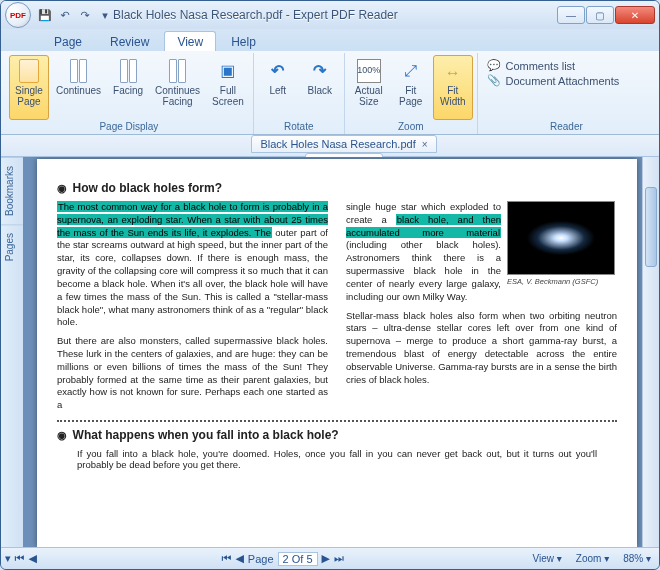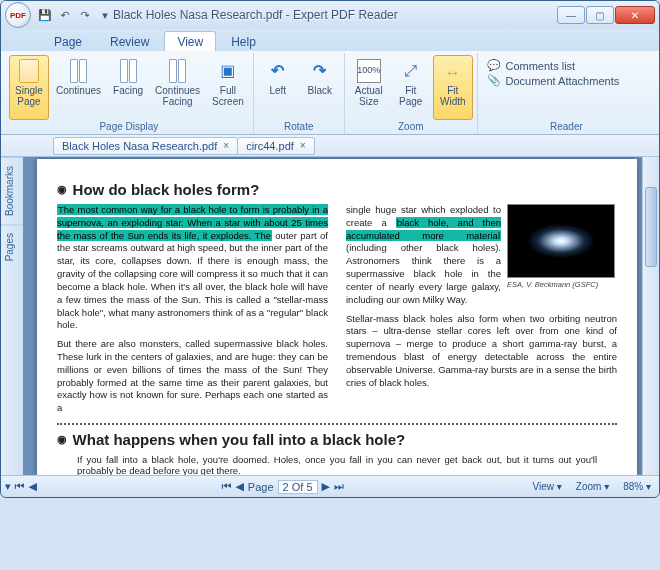--- a/index.html
+++ b/index.html
@@ -1,17 +1,17 @@
 <!DOCTYPE html>
 <html><head>
 <meta charset="utf-8">
 <style>
 * { margin: 0; padding: 0; box-sizing: border-box; font-family: "Segoe UI", Tahoma, sans-serif; }
 body { background: #d4e4f5; width: 660px; height: 570px; overflow: hidden; }
-.window { width: 660px; height: 498px; border: 1px solid #365f91; border-radius: 6px; background: linear-gradient(#dbe9f7,#b8d4ef); display: flex; flex-direction: column; overflow: hidden; }
+.window { width: 660px; height: 570px; border: 1px solid #365f91; border-radius: 6px; background: linear-gradient(#dbe9f7,#b8d4ef); display: flex; flex-direction: column; overflow: hidden; }
 
 .titlebar { height: 28px; display: flex; align-items: center; padding: 0 4px; background: linear-gradient(#e8f1fb,#cfe0f3); }
 .app-orb { width: 26px; height: 26px; border-radius: 50%; background: radial-gradient(circle at 30% 30%, #fff,#e8eef6 60%,#b9cde4); border:1px solid #7a9ac0; display:flex;align-items:center;justify-content:center;font-size:8px;color:#c00;font-weight:bold;}
 .qat { display:flex; gap:4px; margin-left:6px; }
 .qat span { width:16px;height:16px; display:inline-flex;align-items:center;justify-content:center;font-size:11px;color:#3a5a85; }
 .title { flex:1; text-align:left; font-size:12px; color:#3b5579; text-shadow:0 1px #fff; }
 .win-controls { display:flex; gap:1px; }
 .win-btn { width:28px; height:18px; border:1px solid #7fa2c8; background:linear-gradient(#f3f8fe,#dbe8f6); border-radius:3px; font-size:10px; display:flex;align-items:center;justify-content:center;color:#4a6a95;}
 .win-btn.close { background:linear-gradient(#f38b7e,#d8442e); color:#fff; border-color:#a8382b; width:40px;}
 
@@ -26,30 +26,30 @@
 .rb { display:flex; flex-direction:column; align-items:center; justify-content:flex-start; padding:3px 4px 0; border:1px solid transparent; border-radius:3px; min-width:40px; cursor:pointer; font-size:10px; color:#3b5070; text-align:center; line-height:1.1;}
 .rb.active { background:linear-gradient(#fdeeab,#fcd76a); border-color:#d6a33f; }
 .rb .ico { width:24px; height:24px; margin-bottom:2px; display:flex;align-items:center;justify-content:center; font-size:16px; }
 .panel-col { display:flex; flex-direction:column; gap:2px; padding:4px 6px; font-size:11px; color:#3b5070; }
 .panel-col div { display:flex; align-items:center; gap:4px; cursor:pointer;}
 .ico-page{width:20px;height:24px;border:1px solid #e7a83b;background:linear-gradient(#fff2d5,#fde2a2);border-radius:2px;}
 .ico-pages{display:flex;gap:1px;}
 .ico-pages div{width:8px;height:24px;border:1px solid #88a3c3;background:#fff;border-radius:1px;}
 .ico-arrow{color:#2976c9;font-size:20px;font-weight:bold;}
 
-.doc-tabs { height:22px; background:linear-gradient(#eaf2fb,#dce9f8); display:flex; align-items:center; padding-left:52px; gap:0; border-bottom:1px solid #a8c3df;}
+.doc-tabs { height:22px; background:linear-gradient(#eaf2fb,#dce9f8); display:flex; align-items:center; padding-left:27px; gap:0; border-bottom:1px solid #a8c3df;flex-direction:column;}
 .doc-tab { padding:2px 8px; font-size:11px; color:#2a5490; border:1px solid #a8c3df; background:linear-gradient(#fdfdfe,#e8f0f9); border-radius:3px 3px 0 0; margin-right:-1px; display:flex; align-items:center; gap:6px; cursor:pointer;}
 .doc-tab .x { font-size:10px; color:#4a6a95; }
 
 .workspace { flex:1; display:flex; background:#4d7ab0; overflow:hidden; position:relative;}
 .side-tabs { width:22px; background:linear-gradient(90deg,#e1eefa,#cfe1f4); display:flex; flex-direction:column; }
 .side-tab { writing-mode:vertical-rl; transform:rotate(180deg); padding:8px 3px; font-size:10px; color:#3b6799; border-bottom:1px solid #b8cee5; cursor:pointer; text-align:center;}
 .doc-area { flex:1; background:#6b8fb8; position:relative; overflow:hidden; }
 .page { position:absolute; left:14px; top:2px; right:22px; bottom:0; background:#fff; box-shadow:0 0 6px rgba(0,0,0,.4); padding:18px 20px 10px; font-size:9.5px; color:#222; overflow:hidden;}
-.page h3 { font-size:15px; font-weight:bold; margin:4px 0 6px; display:flex; align-items:center; gap:6px;}
+.page h3 { font-size:12px; font-weight:bold; margin:4px 0 6px; display:flex; align-items:center; gap:6px;}
 .page h3::before { content:"◉"; font-size:11px; }
 .columns { column-count:2; column-gap:18px; text-align:justify; line-height:1.35; }
 mark { background:#14b8a6; padding:0 1px; }
 .fig { float:right; width:110px; margin:0 0 4px 6px; }
 .fig-img { width:108px; height:74px; background:radial-gradient(ellipse 40% 30% at 50% 50%, #fff 0%, #c8e0ff 15%, #142840 55%, #000 80%); border:1px solid #888; }
 .caption { font-size:7.5px; font-style:italic; color:#444; text-align:left; margin-top:2px;}
 .scroll-v { position:absolute; right:0; top:0; bottom:0; width:17px; background:linear-gradient(90deg,#e8f0fa,#d3e2f3); border-left:1px solid #b2c9e1;}
 .scroll-thumb { position:absolute; left:2px; right:2px; top:30px; height:80px; background:linear-gradient(90deg,#d2e2f5,#a9c6e6); border:1px solid #8aabce; border-radius:3px;}
 .dotted { border-top:2px dotted #555; margin:8px 0 6px; }
 

